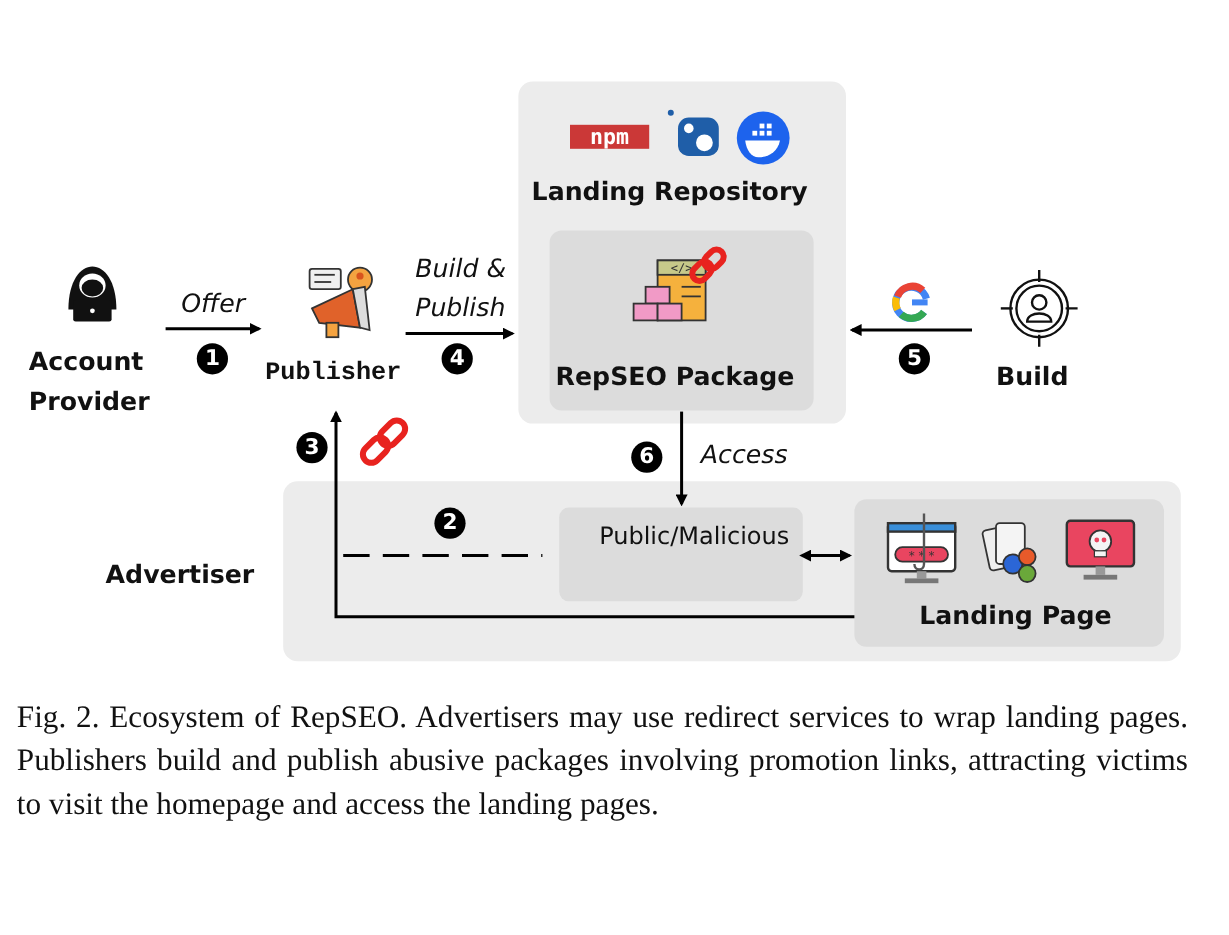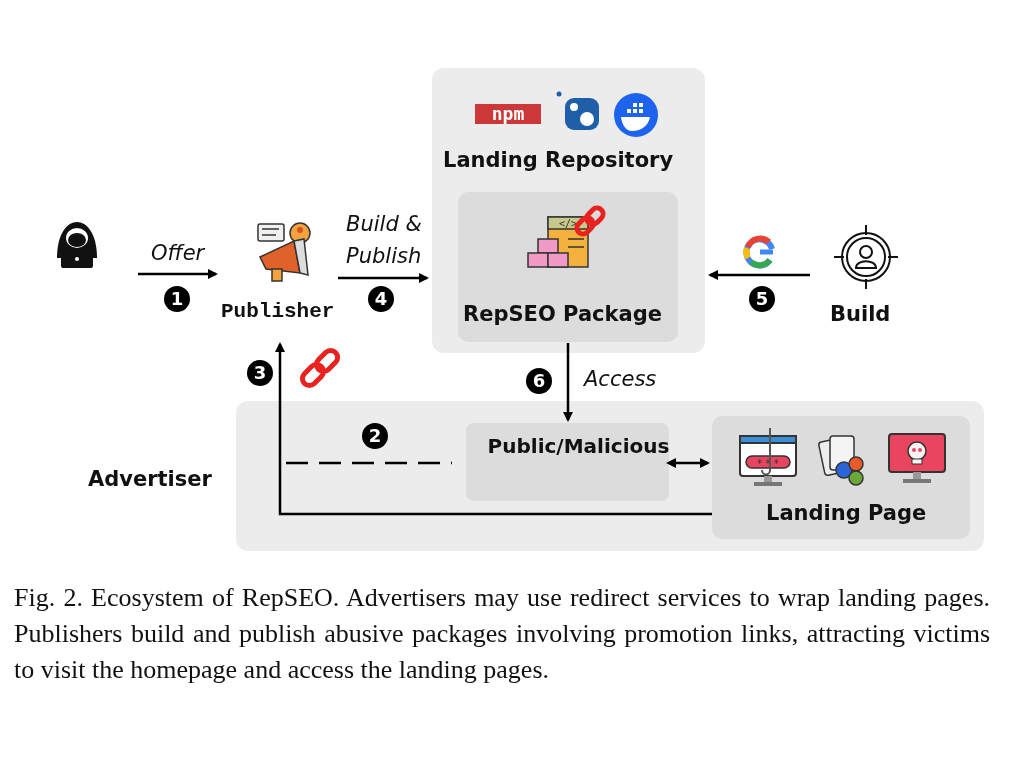--- a/index.html
+++ b/index.html
@@ -154,28 +154,30 @@
     <circle cx="0" cy="-7" r="9" fill="#f4f4f4" stroke="#333" stroke-width="1.5"></circle>
     <circle cx="-3" cy="-8" r="2" fill="#e94560"></circle>
     <circle cx="3" cy="-8" r="2" fill="#e94560"></circle>
     <rect x="-5" y="1" width="10" height="5" fill="#f4f4f4" stroke="#333" stroke-width="1"></rect>
     <rect x="-4" y="14" width="8" height="7" fill="#999"></rect>
     <rect x="-14" y="21" width="28" height="4" fill="#777"></rect>
   </g>
 </svg>
 
 <div class="abs lbl" style="left:24px; top:284px; line-height:34px;">
+  <div>Account</div>
+  <div>Provider</div>
 </div>
 <div class="abs lbl" style="left:221px; top:300px;font-family:Liberation Mono, monospace;">Publisher</div>
 <div class="abs lbl" style="left:443px; top:148px;">Landing Repository</div>
 <div class="abs lbl" style="left:463px; top:302px;">RepSEO Package</div>
 <div class="abs lbl" style="left:830px; top:302px;">Build</div>
 <div class="abs lbl" style="left:88px; top:467px;">Advertiser</div>
 <div class="abs lbl" style="left:766px; top:501px;">Landing Page</div>
-<div class="abs norm" style="left:466px; top:431px; width:225px;font-weight:bold;">
+<div class="abs norm" style="left:466px; top:431px; width:225px;">
   <div>Public/Malicious</div>
 </div>
 
 <div class="abs ital" style="left:151px; top:241px;">Offer</div>
 <div class="abs ital" style="left:346px; top:208px; line-height:32px;">
   <div>Build &amp;</div>
   <div>Publish</div>
 </div>
 <div class="abs ital" style="left:584px; top:367px;">Access</div>
 

